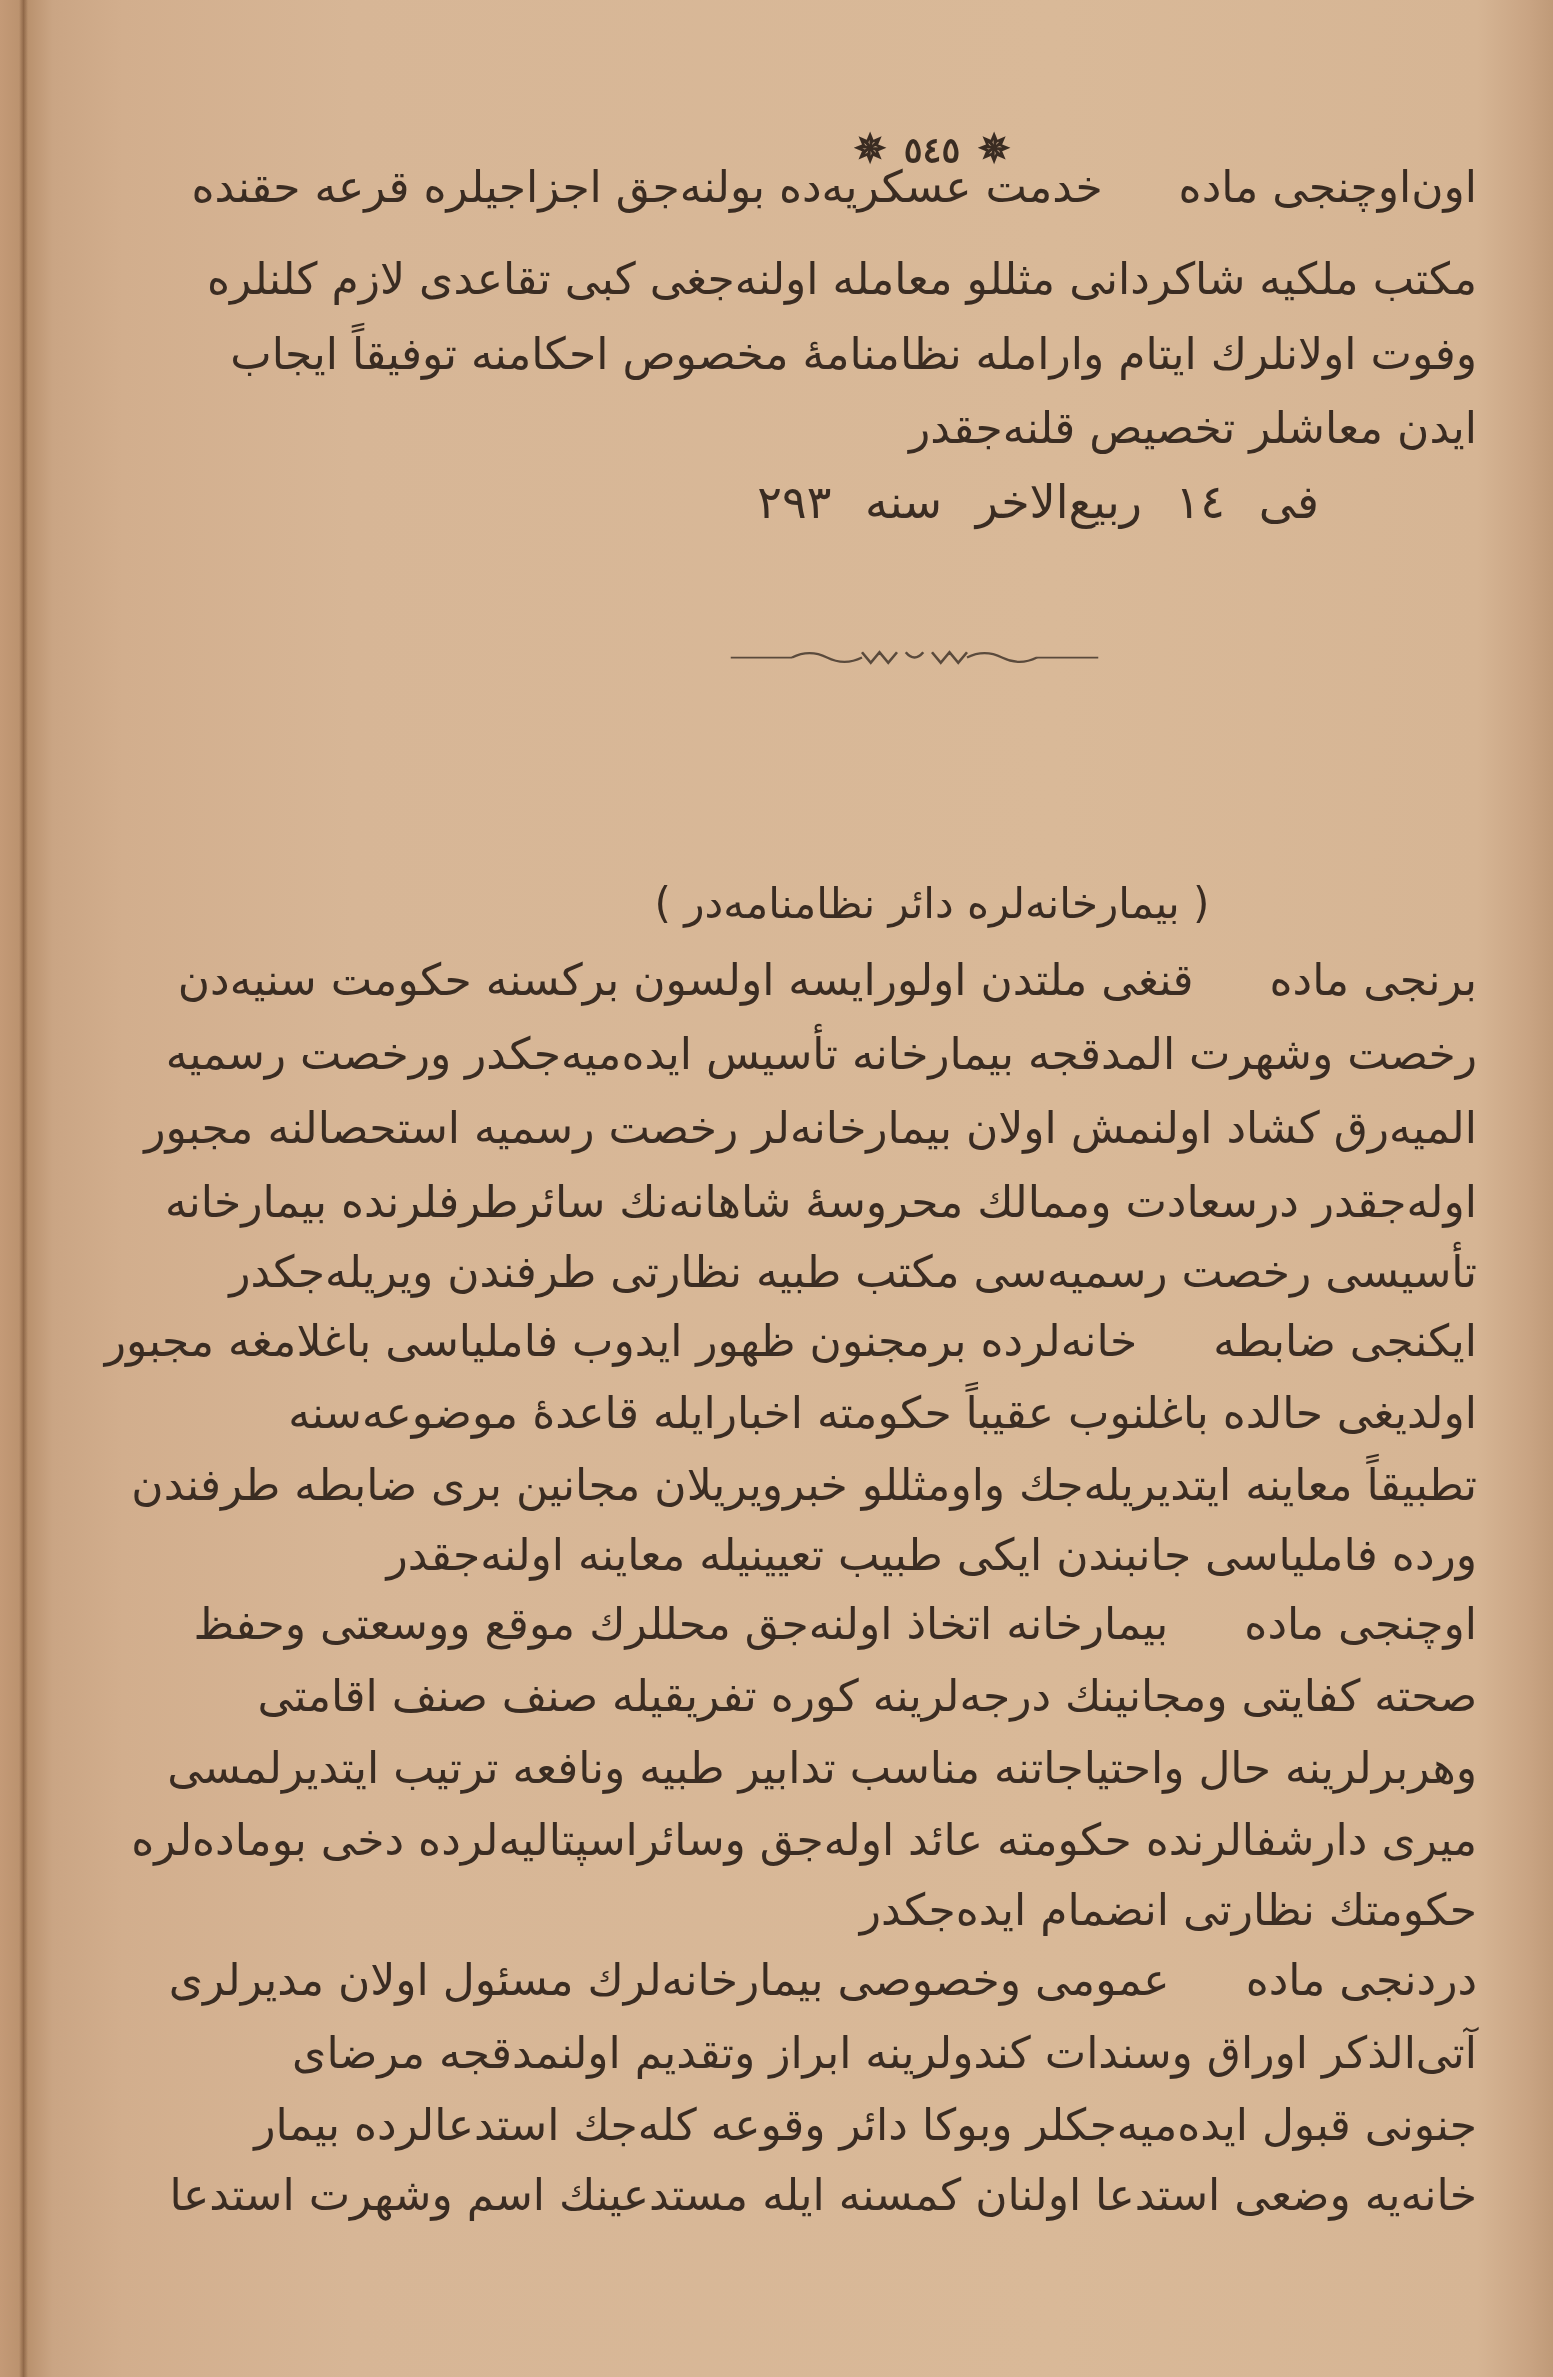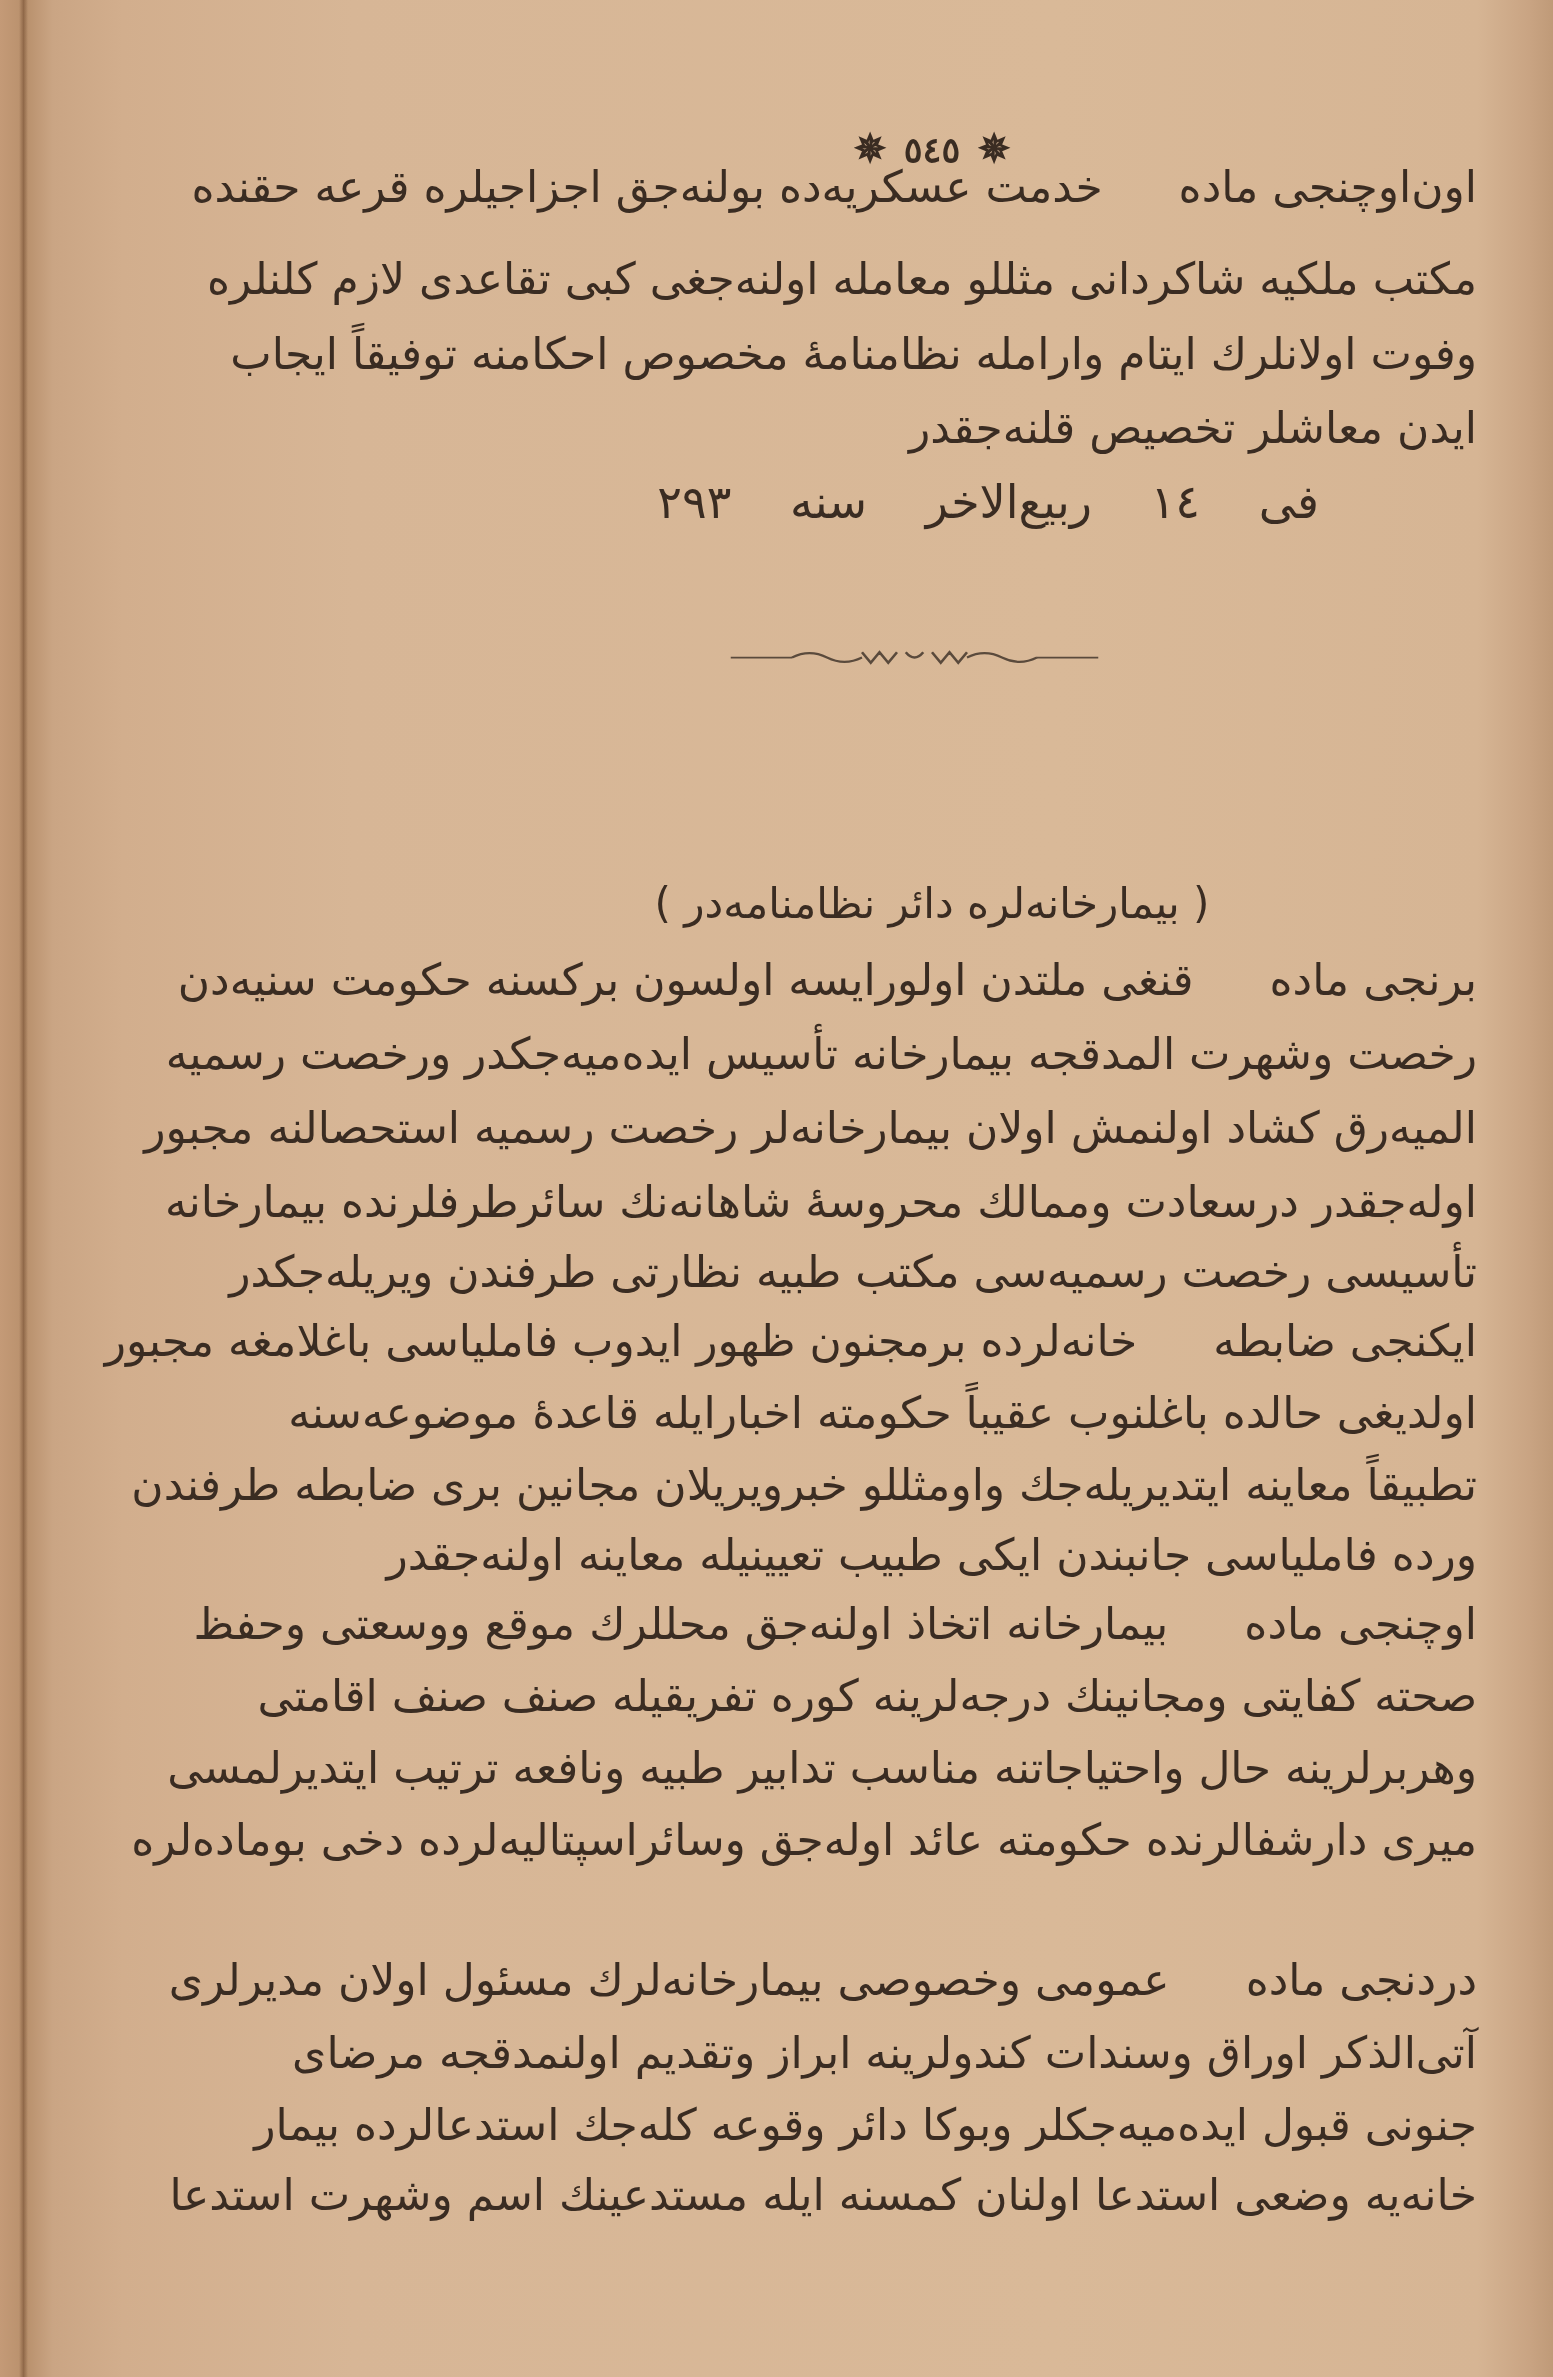--- a/index.html
+++ b/index.html
@@ -25,21 +25,21 @@
     position: absolute; right: 0; width: 1090px; direction: rtl; text-align: justify;
     text-align-last: justify; font-size: 44px; line-height: 62px; white-space: nowrap;
     font-family: "DejaVu Sans", sans-serif;
   }
   .line.short { text-align-last: right; }
   .line .lead { margin-left: 62px; }
   .date-line {
     position: absolute; right: 158px; top: 475px; direction: rtl; font-size: 46px;
     font-family: "DejaVu Sans", sans-serif; white-space: nowrap;
   }
-  .date-line span { margin-left: 44px; }
+  .date-line span { margin-left: 19px; }
   .divider {
     position: absolute; top: 647px; left: 343px; width: 369px; height: 21px;
   }
   .section-title {
     position: absolute; top: 879px; left: 0; width: 1090px; text-align: center; direction: rtl;
     font-size: 42px; font-family: "DejaVu Sans", sans-serif;
   }
 </style>
 </head>
 <body>
@@ -97,20 +97,21 @@
   <div class="line" style="top:1454px">تطبیقاً معاینه ایتدیریله‌جك واومثللو خبرویریلان مجانین بری ضابطه طرفندن</div>
   <div class="line short" style="top:1524px">ورده فاملیاسی جانبندن ایکی طبیب تعیینیله معاینه اولنه‌جقدر</div>
 
   <div class="line" style="top:1593px">
     <span class="lead">اوچنجی ماده</span>
     <span>بیمارخانه اتخاذ اولنه‌جق محللرك موقع ووسعتی وحفظ</span>
   </div>
   <div class="line" style="top:1665px">صحته کفایتی ومجانینك درجه‌لرینه کوره تفریقیله صنف صنف اقامتی</div>
   <div class="line" style="top:1737px">وهربرلرینه حال واحتیاجاتنه مناسب تدابیر طبیه ونافعه ترتیب ایتدیرلمسی</div>
   <div class="line" style="top:1809px">میری دارشفالرنده حکومته عائد اوله‌جق وسائراسپتالیه‌لرده دخی بوماده‌لره</div>
+  <div class="line short" style="top:1879px">حکومتك نظارتی انضمام ایده‌جکدر</div>
 
   <div class="line" style="top:1949px">
     <span class="lead">دردنجی ماده</span>
     <span>عمومی وخصوصی بیمارخانه‌لرك مسئول اولان مدیرلری</span>
   </div>
   <div class="line" style="top:2022px">آتی‌الذکر اوراق وسندات کندولرینه ابراز وتقدیم اولنمدقجه مرضای</div>
   <div class="line" style="top:2094px">جنونی قبول ایده‌میه‌جکلر وبوکا دائر وقوعه کله‌جك استدعالرده بیمار</div>
   <div class="line" style="top:2164px">خانه‌یه وضعی استدعا اولنان کمسنه ایله مستدعینك اسم وشهرت استدعا</div>
 
 </div>

